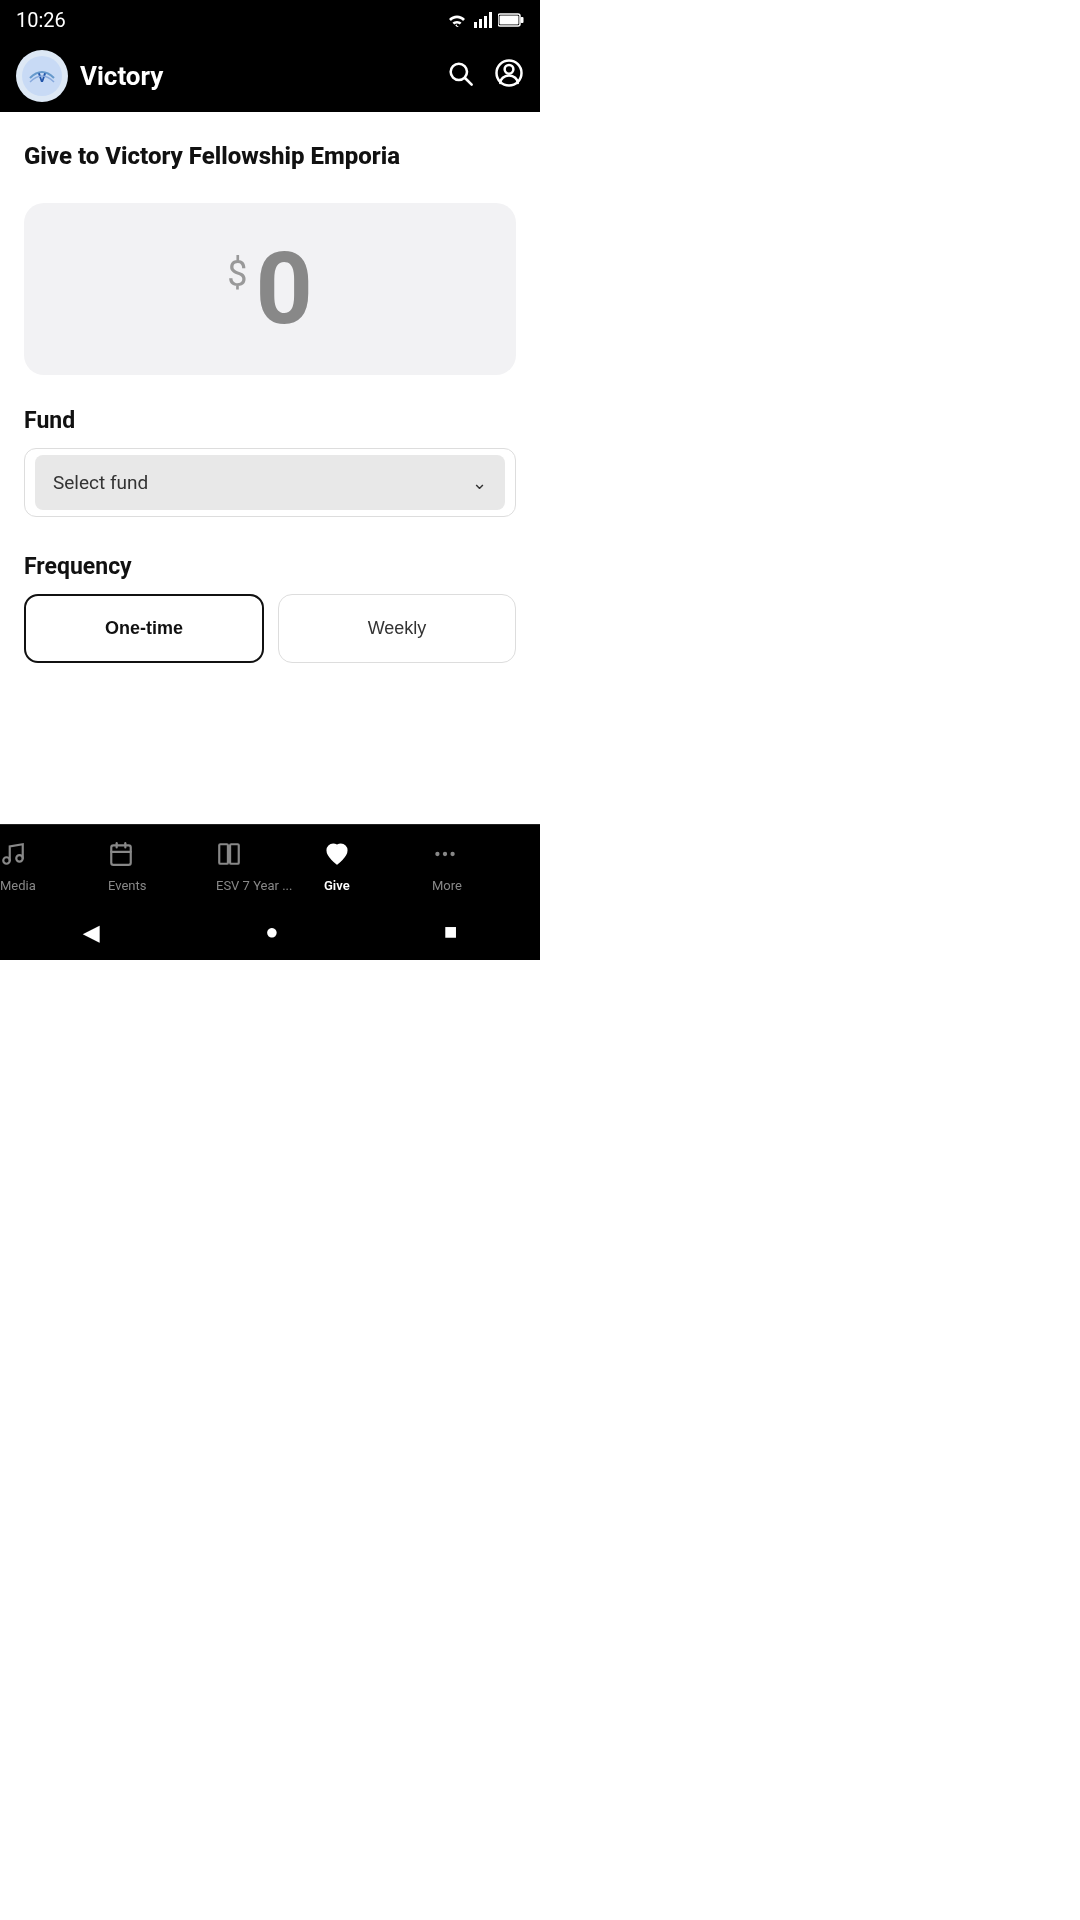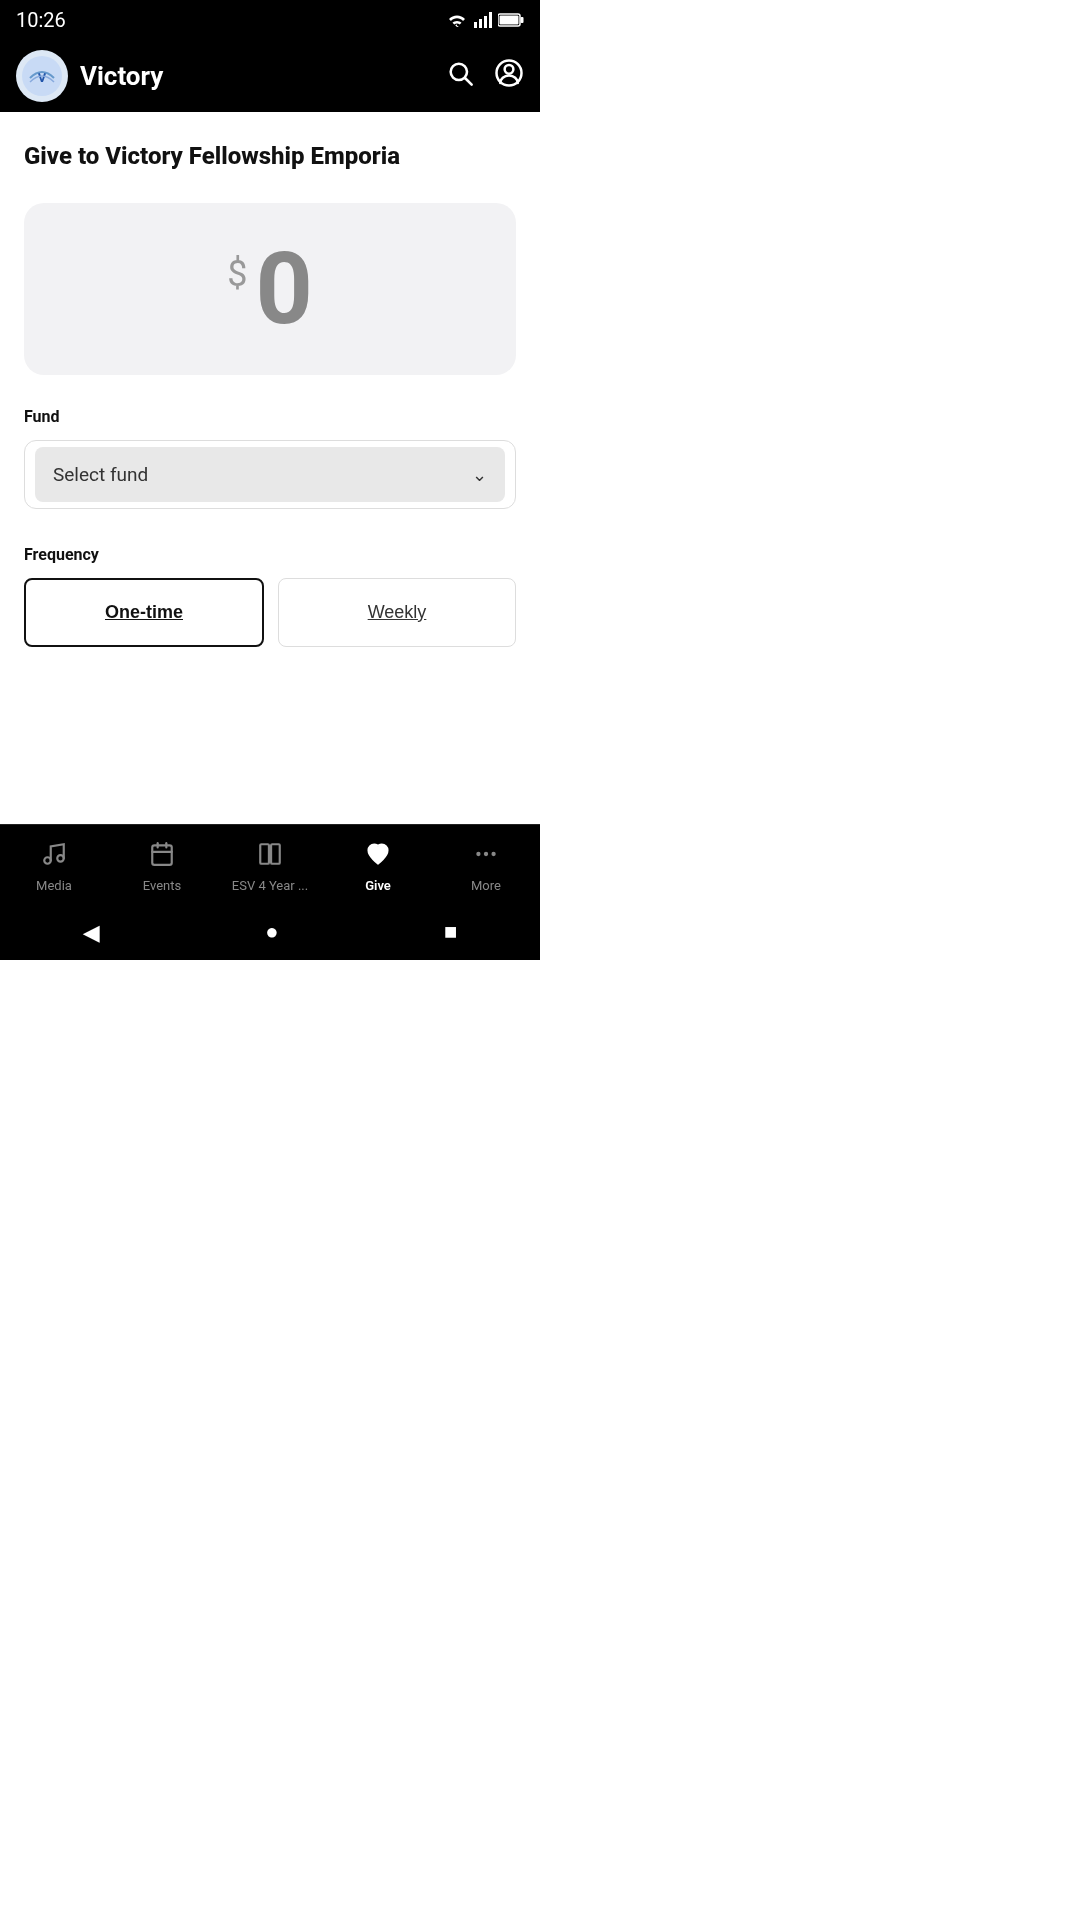--- a/index.html
+++ b/index.html
@@ -116,21 +116,21 @@
     }
     .amount-value {
       font-size: 100px;
       font-weight: 700;
       color: #888;
       line-height: 1;
     }
 
     
     .section-label {
-      font-size: 16px;
+      font-size: 23px;
       font-weight: 700;
       color: #111;
       margin-bottom: 14px;
     }
     .fund-dropdown-wrapper {
       border: 1.5px solid #ddd;
       border-radius: 12px;
       padding: 6px 10px;
       margin-bottom: 36px;
     }
@@ -154,30 +154,29 @@
     }
 
     
     .frequency-buttons {
       display: flex;
       gap: 14px;
     }
     .freq-btn {
       flex: 1;
       padding: 22px 10px;
-      border-radius: 8px;
+      border-radius: 14px;
       border: 1.5px solid #ddd;
       font-size: 18px;
       font-weight: 500;
       color: #333;
       background: #fff;
       cursor: pointer;
       text-align: center;
       position: relative;
-      text-decoration: underline;
     }
     .freq-btn.active {
       border: 2.5px solid #111;
       font-weight: 700;
       color: #111;
     }
     .freq-btn .chevron-right {
       font-size: 16px;
       color: #555;
       position: absolute;
@@ -196,21 +195,20 @@
       display: flex;
       align-items: center;
       justify-content: space-around;
       padding: 12px 0 8px 0;
       height: 80px;
       border-top: 1px solid #222;
     }
     .nav-item {
       display: flex;
       flex-direction: column;
-      align-items: center;
       gap: 5px;
       cursor: pointer;
       flex: 1;
     }
     .nav-icon {
       font-size: 26px;
       color: #888;
     }
     .nav-icon.active {
       color: #fff;
@@ -353,21 +351,21 @@
     <span class="nav-label">Events</span>
   </div>
 
   <div class="nav-item">
     <span class="nav-icon">
       <svg width="26" height="26" viewBox="0 0 24 24" fill="none" stroke="#888" stroke-width="2" stroke-linecap="round">
         <rect x="3" y="3" width="8" height="18" rx="1"></rect>
         <rect x="13" y="3" width="8" height="18" rx="1"></rect>
       </svg>
     </span>
-    <span class="nav-label">ESV 4 Year ...</span>
+    <span class="nav-label">ESV 7 Year ...</span>
   </div>
 
   <div class="nav-item">
     <span class="nav-icon active">
       <svg width="26" height="26" viewBox="0 0 24 24" fill="#fff" stroke="#fff" stroke-width="1.5" stroke-linecap="round">
         <path d="M12 21C12 21 3 14.5 3 8.5C3 5.4 5.4 3 8.5 3C10.2 3 11.8 3.8 12 5C12.2 3.8 13.8 3 15.5 3C18.6 3 21 5.4 21 8.5C21 14.5 12 21 12 21Z"></path>
       </svg>
     </span>
     <span class="nav-label active">Give</span>
   </div>

